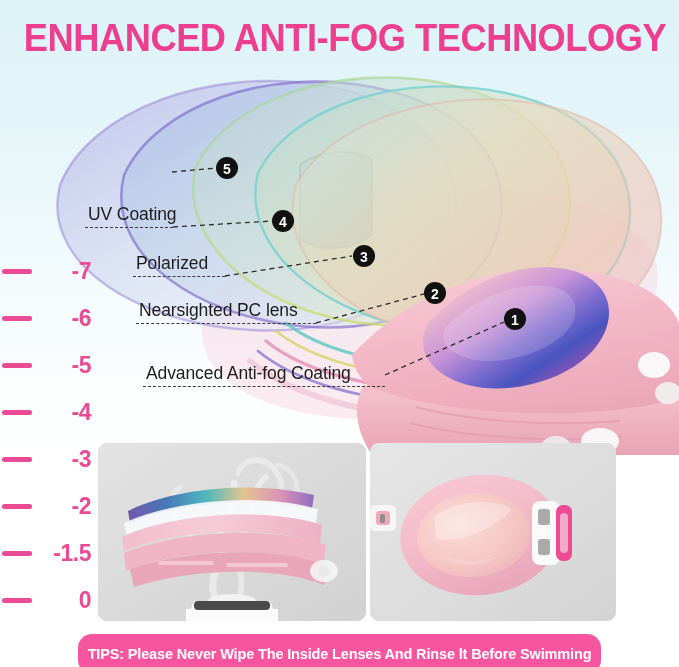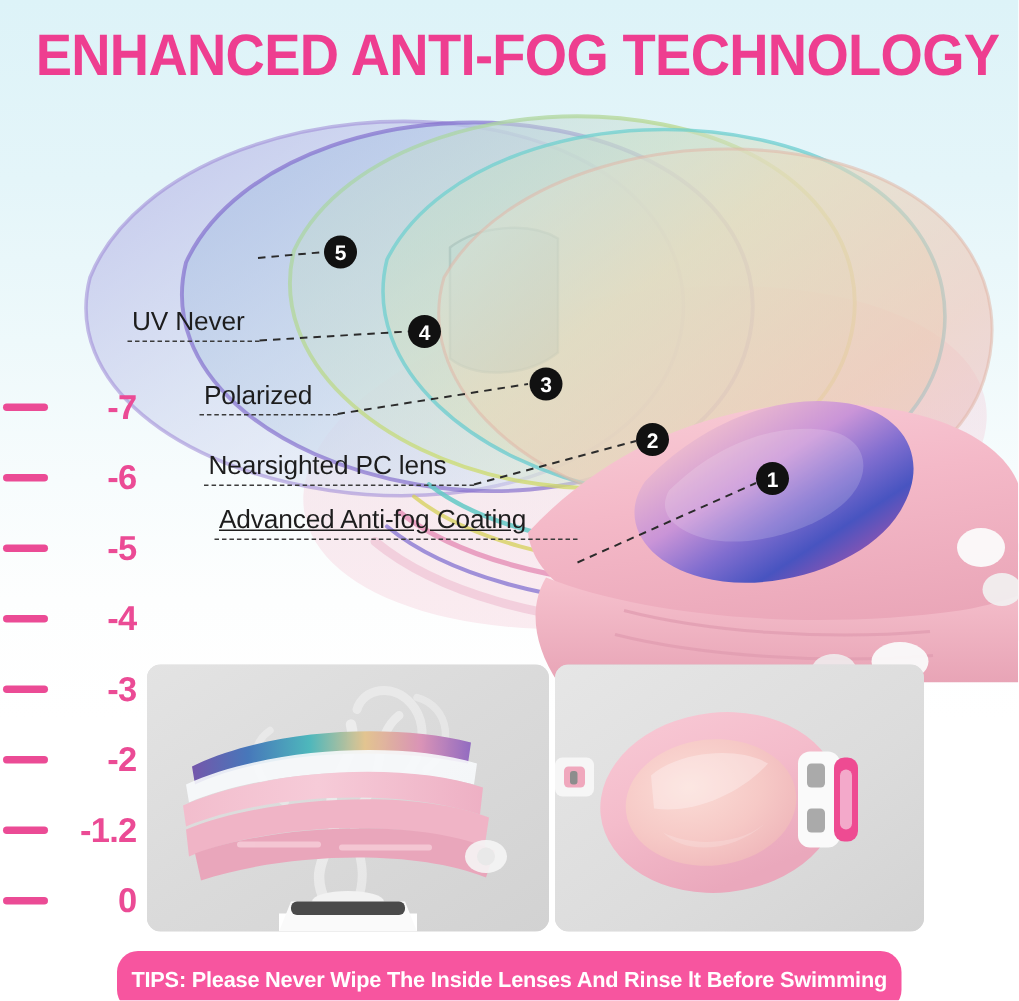--- a/index.html
+++ b/index.html
@@ -232,45 +232,45 @@
     <div class="tick" style="top:188px">
       <span class="dash"></span>
       <span class="val">-3</span>
     </div>
     <div class="tick" style="top:235px">
       <span class="dash"></span>
       <span class="val">-2</span>
     </div>
     <div class="tick" style="top:282px">
       <span class="dash"></span>
-      <span class="val">-1.2</span>
+      <span class="val">-1.5</span>
     </div>
     <div class="tick" style="top:329px">
       <span class="dash"></span>
       <span class="val">0</span>
     </div>
   </div>
 
 
   <div class="lbl" style="left:85px;top:204px;">
-    <span class="txt">UV Never</span>
+    <span class="txt">UV Coating</span>
     <span class="rule" style="width:88px"></span>
   </div>
 
   <div class="lbl" style="left:136px;top:300px;">
     <span class="txt">Nearsighted PC lens</span>
     <span class="rule" style="width:180px"></span>
   </div>
 
   <div class="lbl" style="left:133px;top:253px;">
     <span class="txt">Polarized</span>
     <span class="rule" style="width:92px"></span>
   </div>
 
-  <div class="lbl" style="left:143px;top:336px;text-decoration:underline;">
+  <div class="lbl" style="left:143px;top:363px;">
     <span class="txt">Advanced Anti-fog Coating</span>
     <span class="rule" style="width:242px"></span>
   </div>
 
   <svg id="leaders" viewBox="0 0 679 667" xmlns="http://www.w3.org/2000/svg">
     <g fill="none" stroke="#2b2b2b" stroke-width="1.3" stroke-dasharray="5,4">
       <path d="M172,172 L216,168"></path>
       <path d="M173,227 L272,221"></path>
       <path d="M225,276 L352,256"></path>
       <path d="M316,323 L424,294"></path>

